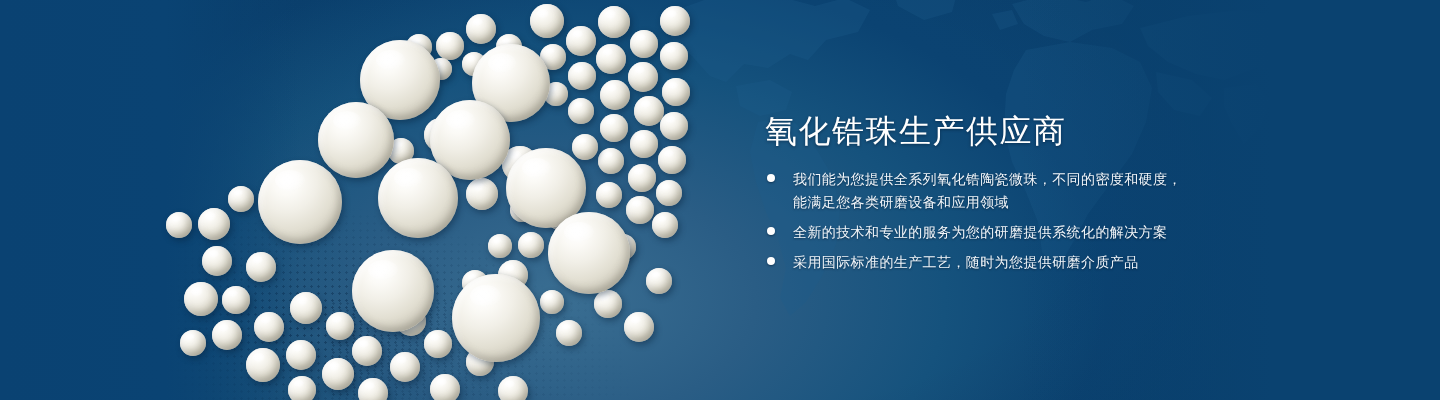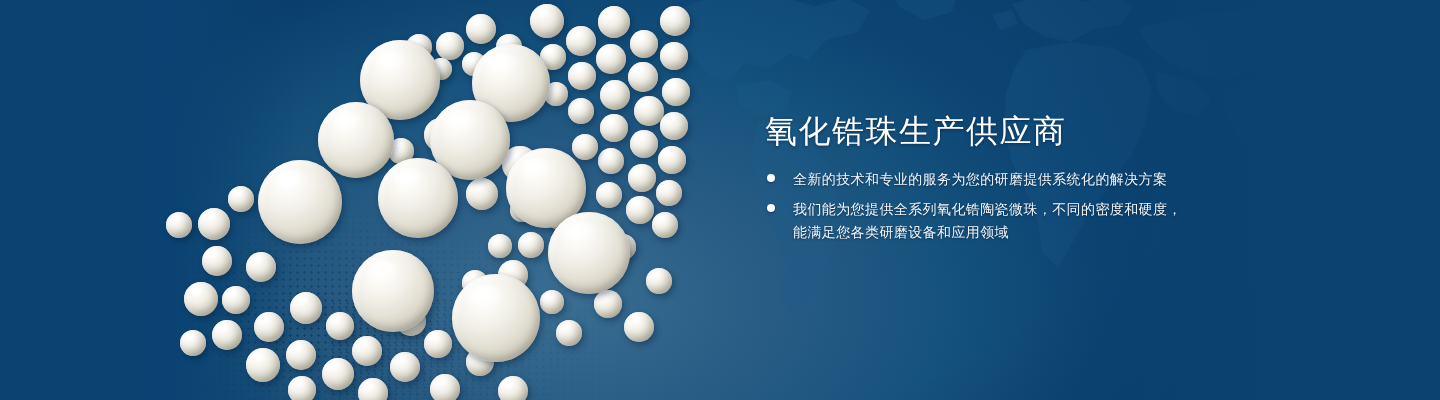--- a/index.html
+++ b/index.html
@@ -254,29 +254,35 @@
 
   <div class="content">
 
     <div class="title">氧化锆珠生产供应商</div>
 
     <div class="bullets">
 
       <div class="bullet-row">
         <span class="dot"></span>
         <span class="btext">
-          <span>全新的技术和专业的服务为您的研磨提供系统化的解决方案</span>
-        </span>
-      </div>
-
-      <div class="bullet-row">
-        <span class="dot"></span>
-        <span class="btext">
           <span>我们能为您提供全系列氧化锆陶瓷微珠，不同的密度和硬度，</span>
           <span class="l2">能满足您各类研磨设备和应用领域</span>
         </span>
       </div>
 
+      <div class="bullet-row">
+        <span class="dot"></span>
+        <span class="btext">
+          <span>全新的技术和专业的服务为您的研磨提供系统化的解决方案</span>
+        </span>
+      </div>
+
+      <div class="bullet-row">
+        <span class="dot"></span>
+        <span class="btext">
+          <span>采用国际标准的生产工艺，随时为您提供研磨介质产品</span>
+        </span>
+      </div>
 
     </div>
   </div>
 
 </div>
 
 </body></html>

